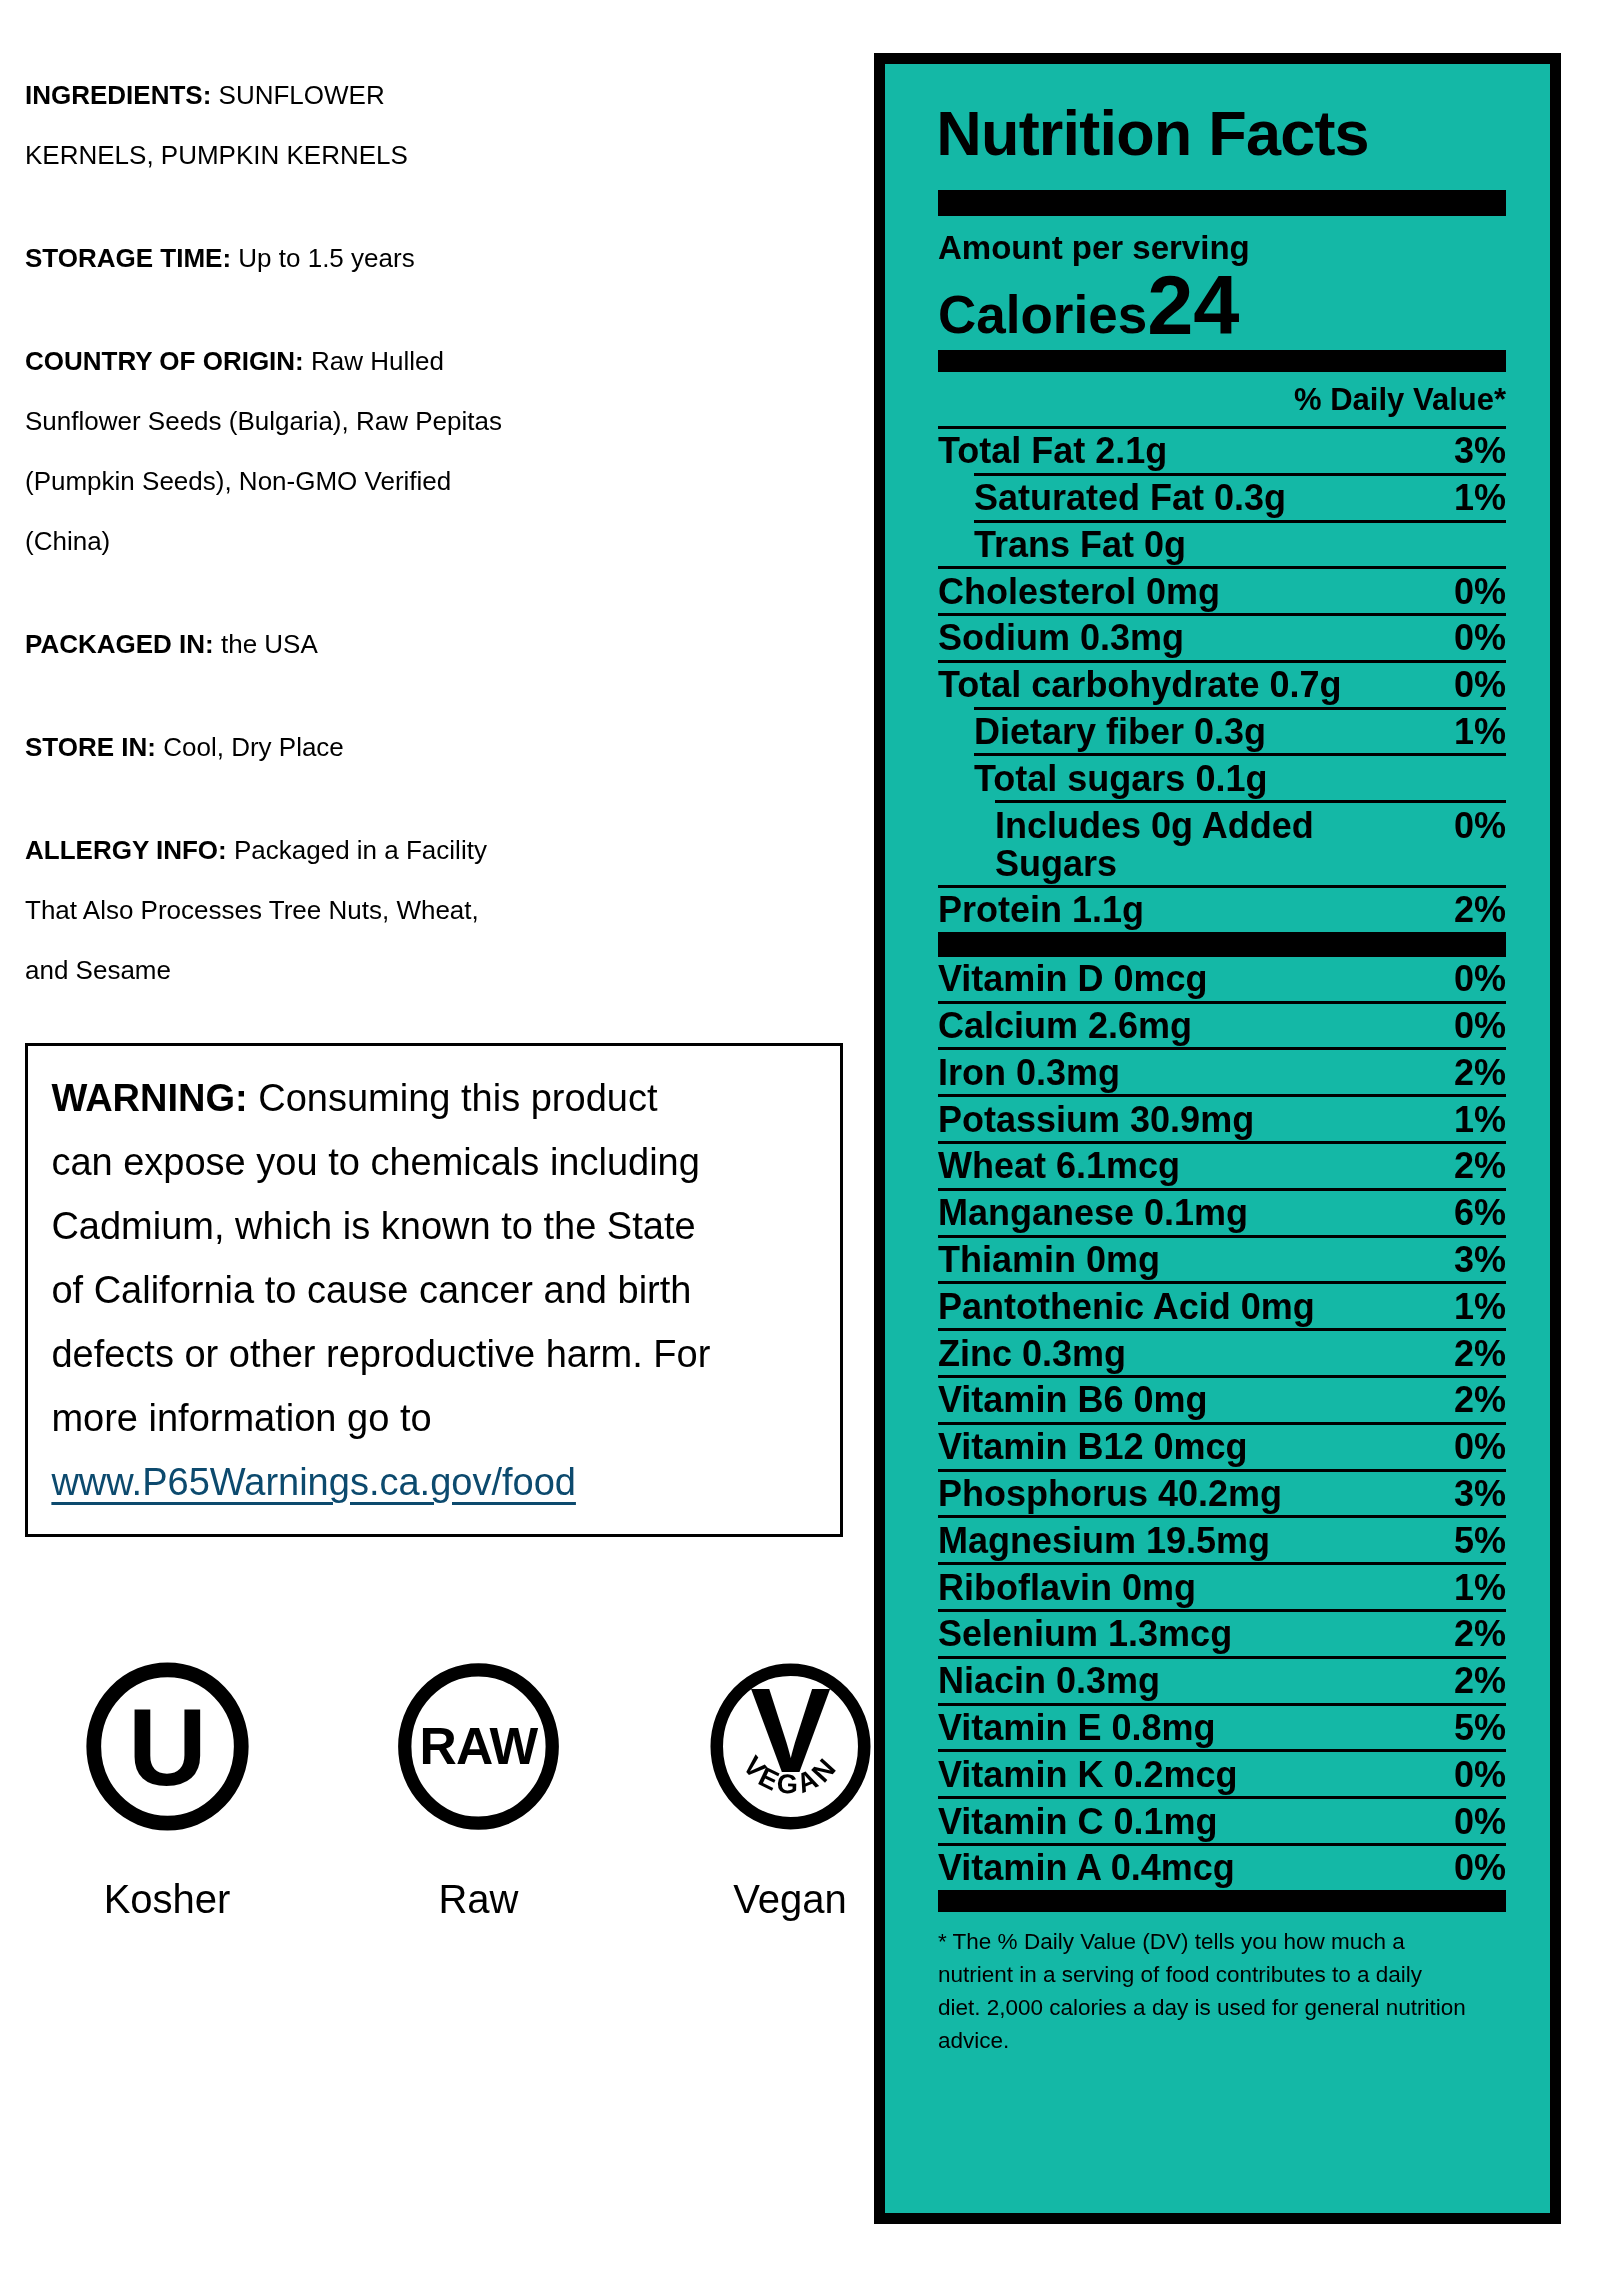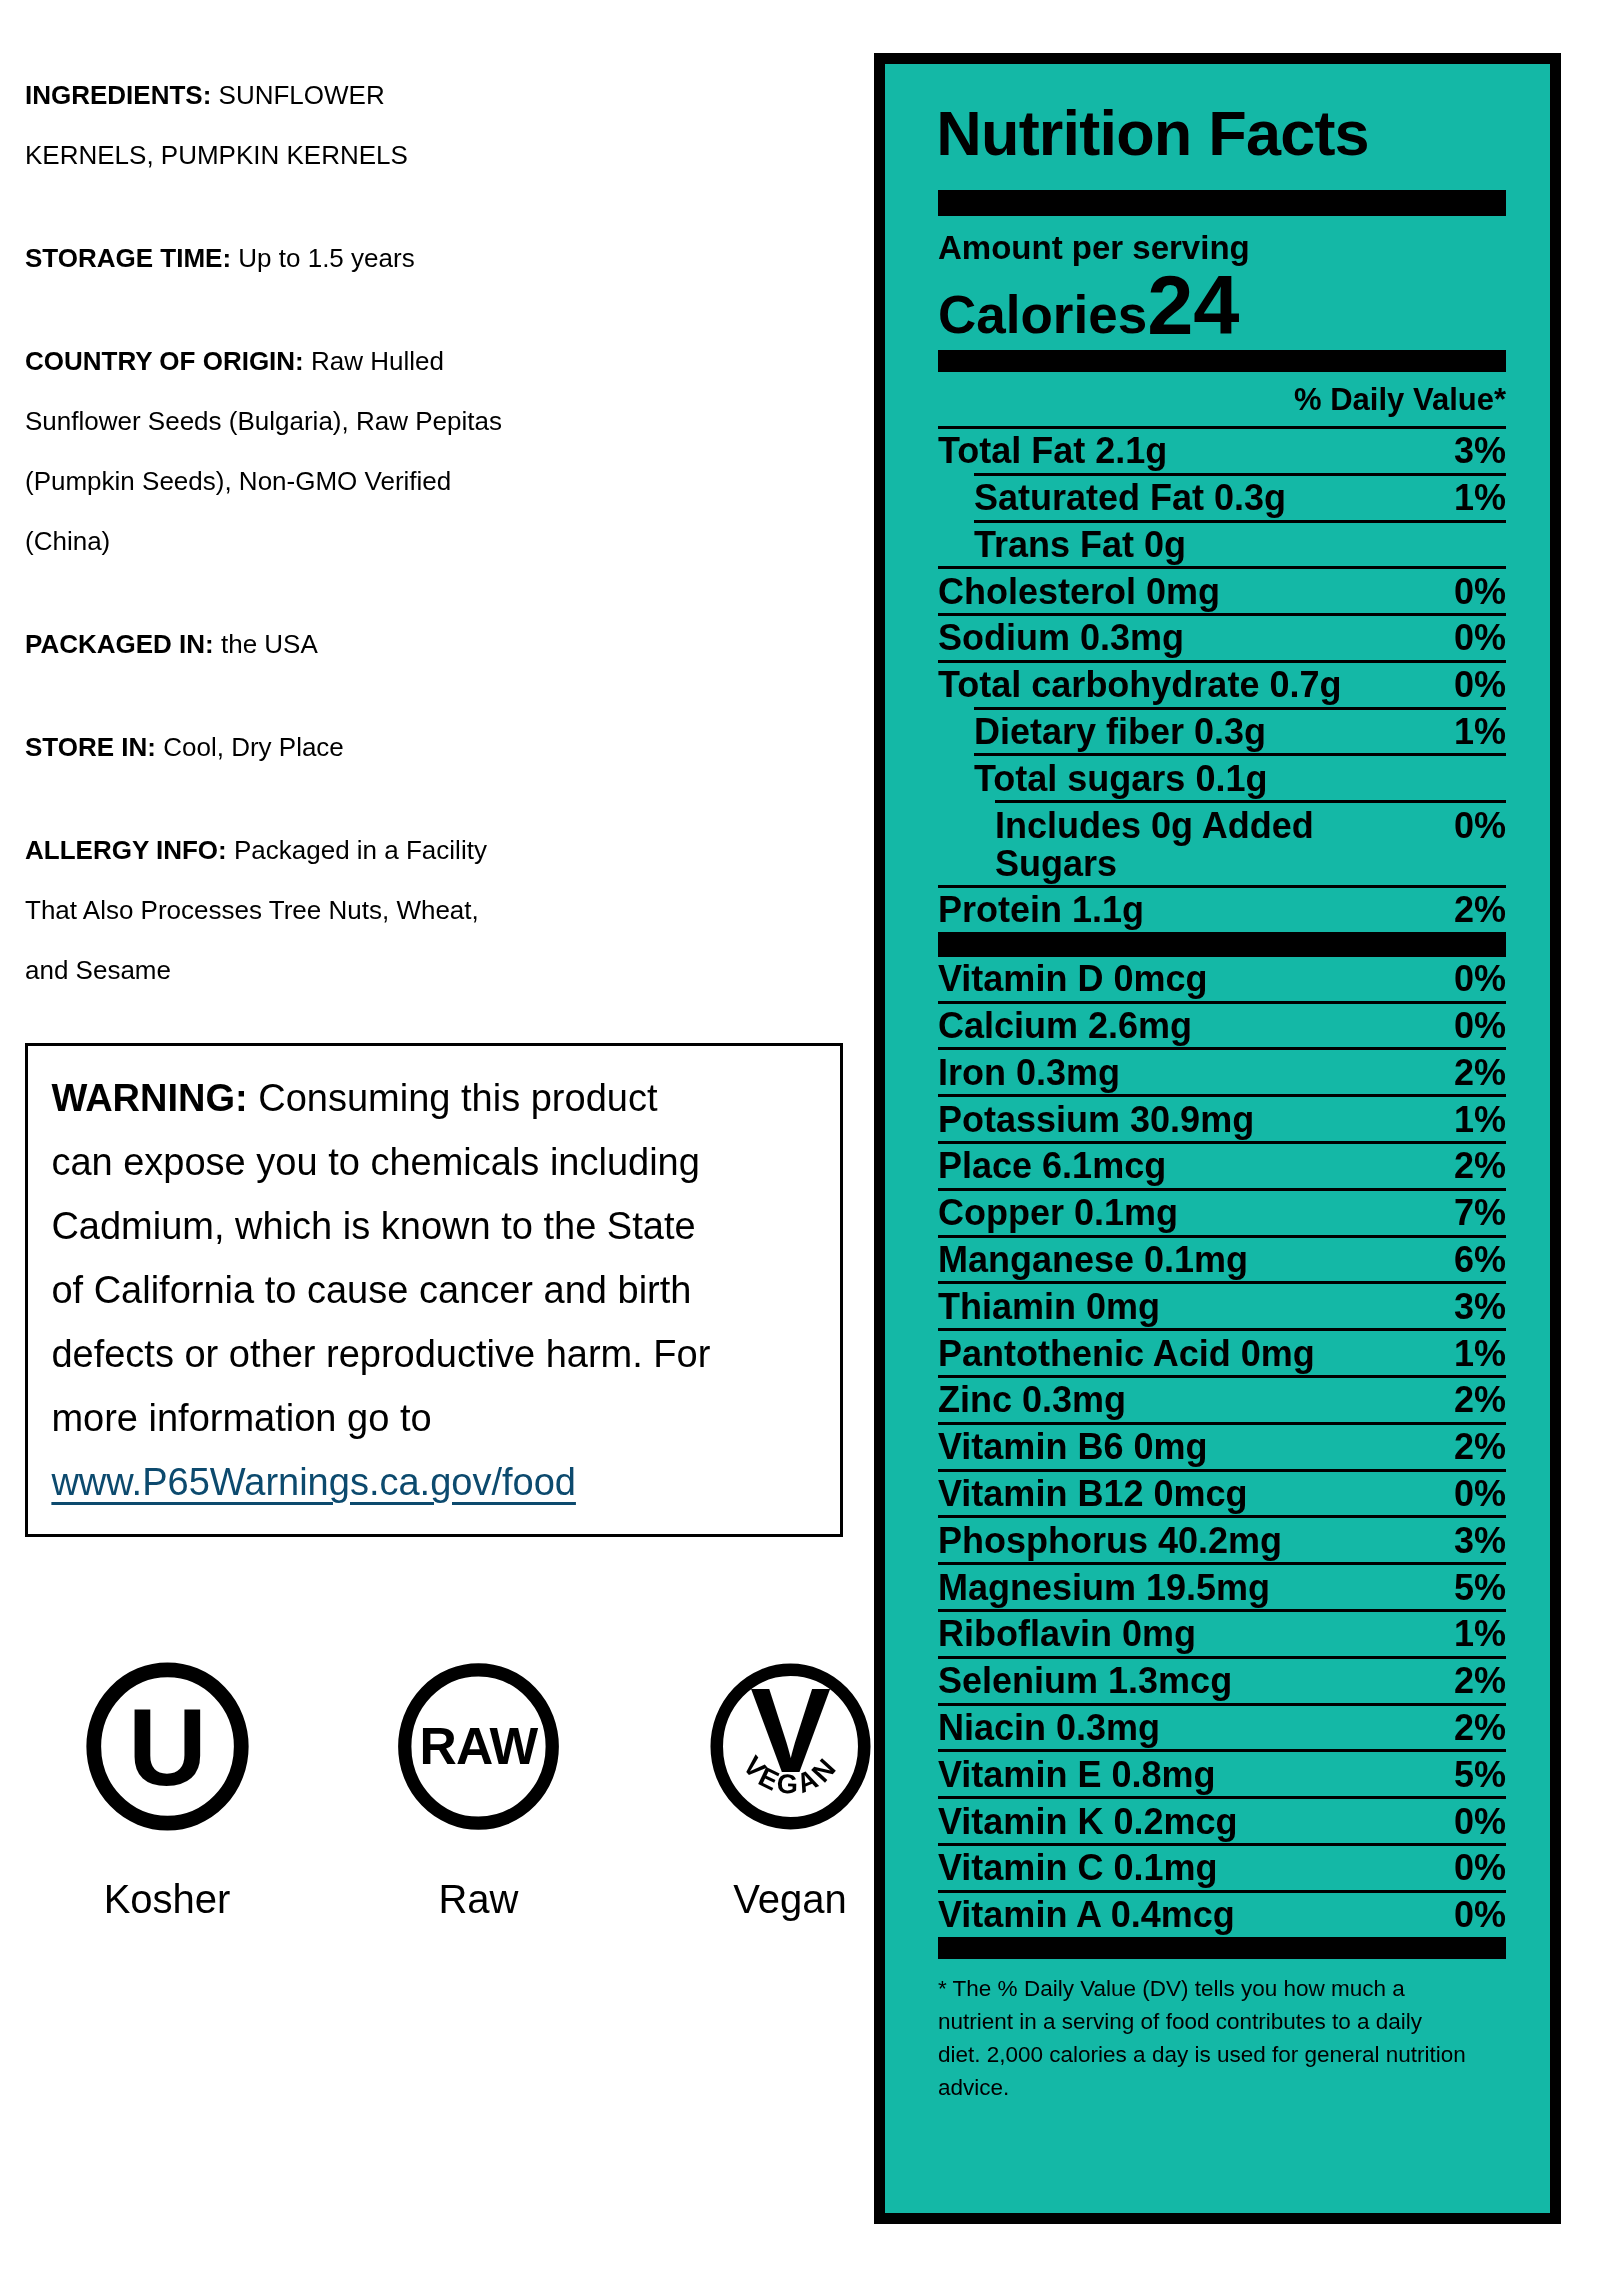--- a/index.html
+++ b/index.html
@@ -195,26 +195,22 @@
         </div>
         <div class="nf-row ind0">
           <span>Iron 0.3mg</span>
           <span>2%</span>
         </div>
         <div class="nf-row ind0">
           <span>Potassium 30.9mg</span>
           <span>1%</span>
         </div>
         <div class="nf-row ind0">
-          <span>Place 6.1mcg</span>
-          <span>2%</span>
-        </div>
-        <div class="nf-row ind0">
-          <span>Copper 0.1mg</span>
-          <span>7%</span>
+          <span>Wheat 6.1mcg</span>
+          <span>2%</span>
         </div>
         <div class="nf-row ind0">
           <span>Manganese 0.1mg</span>
           <span>6%</span>
         </div>
         <div class="nf-row ind0">
           <span>Thiamin 0mg</span>
           <span>3%</span>
         </div>
         <div class="nf-row ind0">

